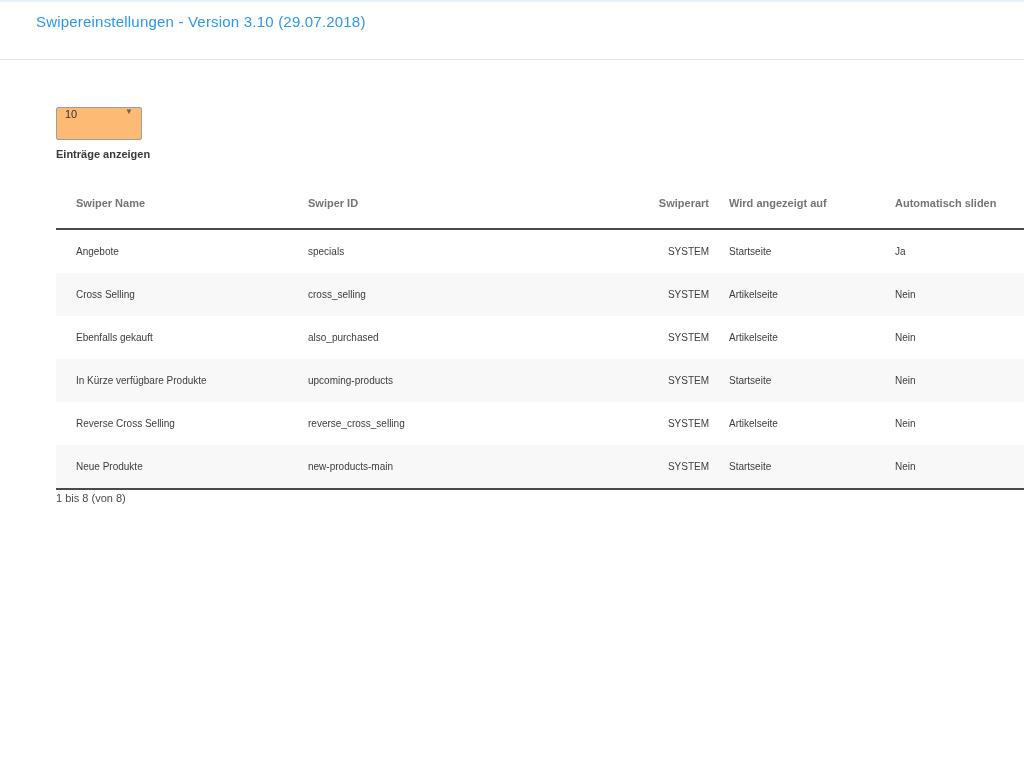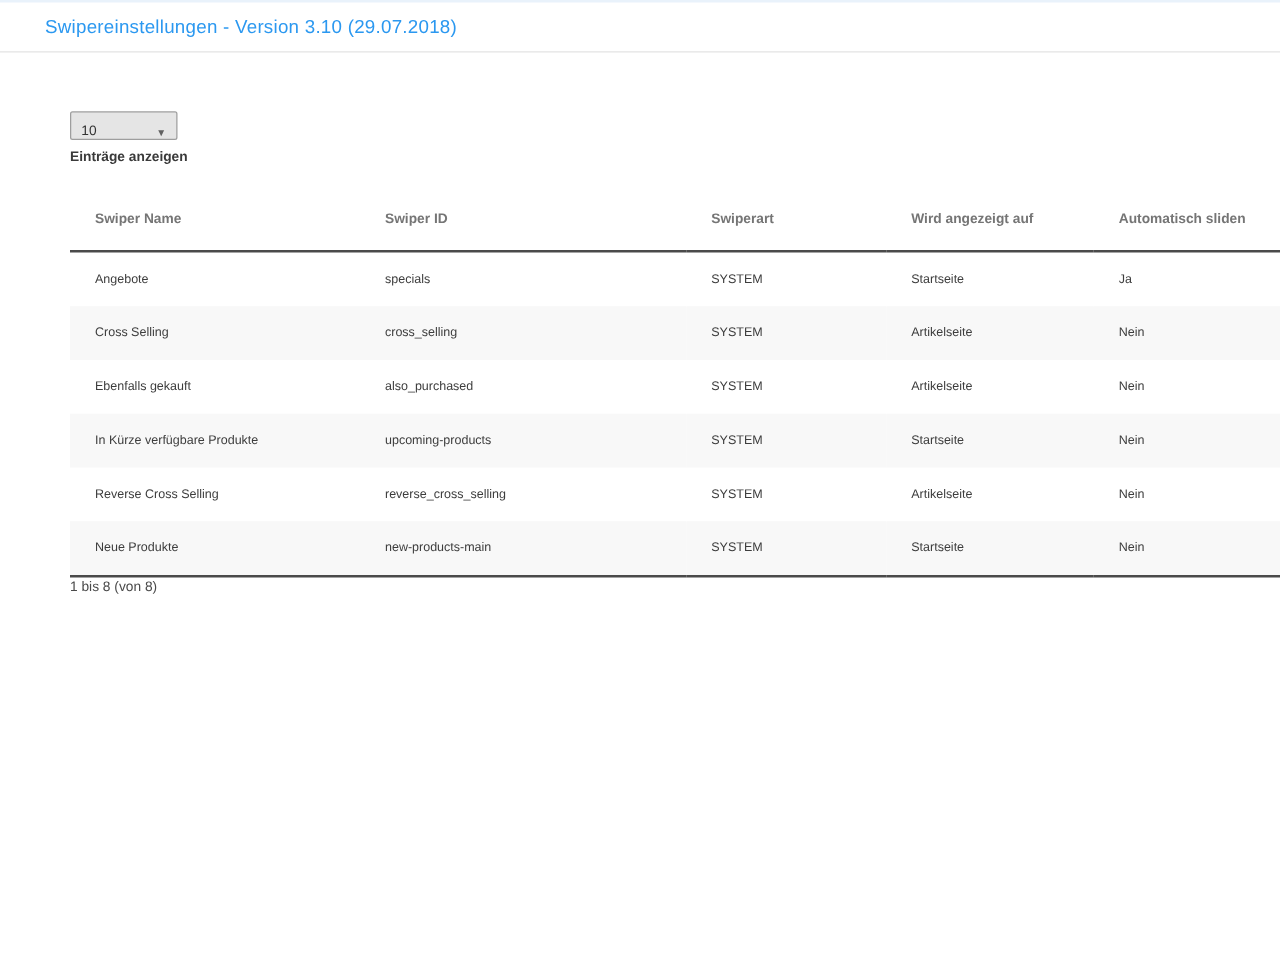--- a/index.html
+++ b/index.html
@@ -7,37 +7,37 @@
     width: 1024px; height: 768px;
     background: #ffffff;
     font-family: "Liberation Sans", sans-serif;
     overflow: hidden;
     color: #3d3d3d;
   }
   
   .page-header {
     border-top: 2px solid var(--top-hairline, #e9f2fb);
     border-bottom: 1px solid var(--light-border, #e4e4e4);
-    padding: 11px 0 11px 36px;
+    padding: 11px 0 29px 36px;
   }
   .page-title {
     font-size: 15px;
     font-weight: 400;
     color: var(--title, #2b98f0);
     letter-spacing: 0.2px;
   }
   
   .content { margin-left: 56px; padding-top: 47px; }
   .select {
-    width: 86px; height: 23px;
+    width: 86px; height: 33px;
     border: 1px solid var(--select-border, #9e9e9e);
     border-radius: 2px;
-    display: flex; align-items: flex-end; justify-content: space-between;
+    display: flex; align-items: flex-start; justify-content: space-between;
     padding: 0 8px;
-    background: #e5e5e5;
+    background: #fdba74;
     cursor: pointer;
   }
   .select-value { font-size: 11px; color: #333333; }
   .caret { font-size: 8px; color: #616161; line-height: 1; }
   .select-label {
     margin-top: 8px;
     font-size: 11px;
     font-weight: bold;
     color: #3a3a3a;
   }
@@ -61,21 +61,21 @@
     text-align: left;
     font-size: 10px;
     color: var(--cell-text, #3d3d3d);
     padding: 16px 0 16px 20px;
     white-space: nowrap;
   }
   tbody tr:nth-child(even) { background: var(--stripe, #f8f8f8); }
   tbody tr:last-child td { border-bottom: 2px solid var(--dark-border, #4a4a4a); }
   th:nth-child(1), td:nth-child(1) { width: 232px; }
   th:nth-child(2), td:nth-child(2) { width: 261px; }
-  th:nth-child(3), td:nth-child(3) { width: 160px; }
+  th:nth-child(3), td:nth-child(3) { width: 160px; text-align: right; }
   th:nth-child(4), td:nth-child(4) { width: 166px; }
   th:nth-child(5), td:nth-child(5) { width: auto; }
   
   .pagination-info {
     margin-top: 2px;
     font-size: 11px;
     color: #4a4a4a;
   }
 </style>
 </head>

